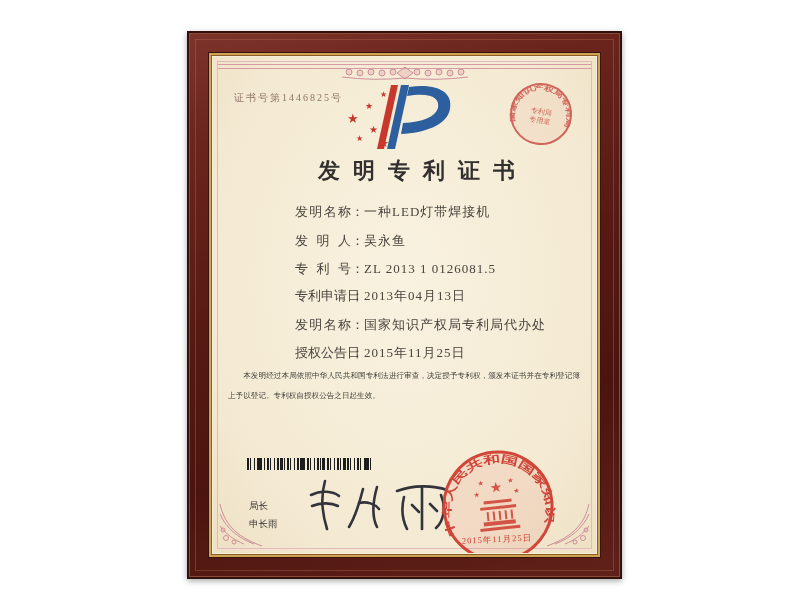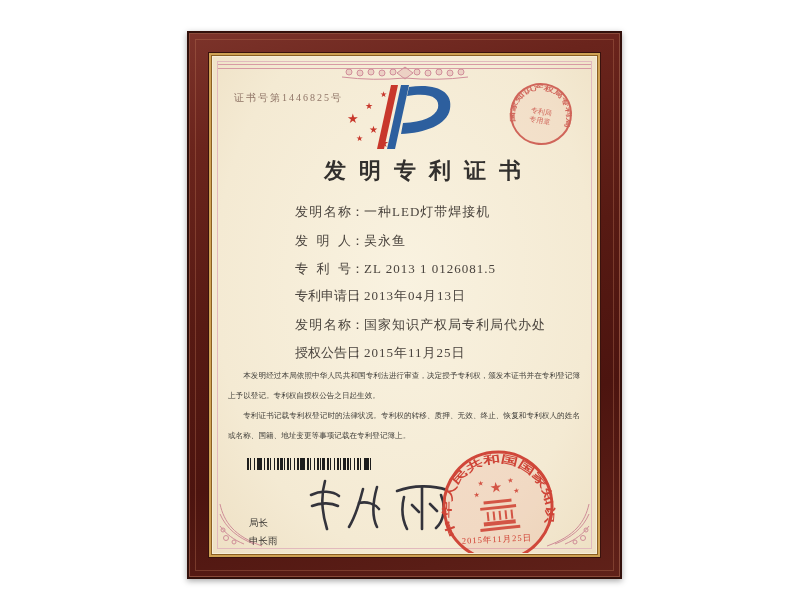--- a/index.html
+++ b/index.html
@@ -25,21 +25,21 @@
             border-top:1px solid #d79aa4;border-bottom:1px solid #d79aa4;}
   .lace-top{position:absolute;left:50%;top:9px;transform:translateX(-50%);}
   .lace-bl{position:absolute;left:5px;bottom:5px;}
   .lace-br{position:absolute;right:5px;bottom:5px;transform:scaleX(-1);}
 
   .cert-no{position:absolute;left:21px;top:34px;font-size:10px;letter-spacing:2px;
            color:#8f7466;}
 
   .logo{position:absolute;left:126px;top:20px;}
 
-  .title{position:absolute;left:18px;top:99px;width:100%;text-align:center;
+  .title{position:absolute;left:12px;top:99px;width:100%;text-align:center;
          font-size:22px;font-weight:bold;color:#32302e;letter-spacing:13px;text-indent:13px;}
 
   
   .fields{position:absolute;left:34px;top:146px;width:330px;}
   .frow{position:absolute;left:0;font-size:13px;color:#4a443e;white-space:nowrap;margin-left:48px;}
   .frow .flabel{display:inline-block;width:56px;text-align:justify;text-align-last:justify;
                 vertical-align:bottom;}
   .frow .fvalue{letter-spacing:1px;}
   .frow:nth-child(1){top:0px;}
   .frow:nth-child(2){top:29px;font-family:Liberation Serif, serif;}
@@ -52,21 +52,21 @@
   .paras{position:absolute;left:15px;top:309px;width:352px;color:#43413c;
          font-size:7.6px;line-height:20px;text-align:justify;}
   .paras p{margin:0;text-indent:2em;}
 
   .barcode{position:absolute;left:34px;top:401px;width:124px;height:12px;
            background:
              repeating-linear-gradient(90deg,#1d1d1d 0 2px,transparent 2px 3px,
                #1d1d1d 3px 4px,transparent 4px 7px,#1d1d1d 7px 8px,transparent 8px 10px),
              repeating-linear-gradient(90deg,transparent 0 12px,#1d1d1d 12px 15px,transparent 15px 21px);}
 
-  .signer{position:absolute;left:36px;top:457px;font-size:9.5px;color:#3b3835;line-height:18px;}
+  .signer{position:absolute;left:36px;top:440px;font-size:9.5px;color:#3b3835;line-height:18px;}
 
   .signature{position:absolute;left:88px;top:418px;}
 
   .big-seal{position:absolute;left:227px;top:391px;transform:rotate(-6deg);}
   .seal-date{position:absolute;left:228px;top:477px;width:112px;text-align:center;
              font-size:8.5px;color:#cf3b2e;transform:rotate(-3deg);letter-spacing:1px;}
 
   .small-seal{position:absolute;left:288px;top:17px;transform:rotate(10deg);}
 
   .seal-ring{fill:#cf4437;font-weight:bold;}
@@ -164,21 +164,20 @@
           <div class="frow">
             <span class="flabel">发明名称</span><span>：</span><span class="fvalue">国家知识产权局专利局代办处</span>
           </div>
           <div class="frow">
             <span class="flabel">授权公告日</span><span>：</span><span class="fvalue">2015年11月25日</span>
           </div>
         </div>
 
         <div class="paras">
           <p>本发明经过本局依照中华人民共和国专利法进行审查，决定授予专利权，颁发本证书并在专利登记簿上予以登记。专利权自授权公告之日起生效。</p>
-          <p>专利证书记载专利权登记时的法律状况。专利权的转移、质押、无效、终止、恢复和专利权人的姓名或名称、国籍、地址变更等事项记载在专利登记簿上。</p>
         </div>
 
         <div class="barcode"></div>
 
         <div class="signer">
           <div>局长</div>
           <div>申长雨</div>
         </div>
 
         <svg class="signature" width="170" height="60" viewBox="0 0 170 60">

